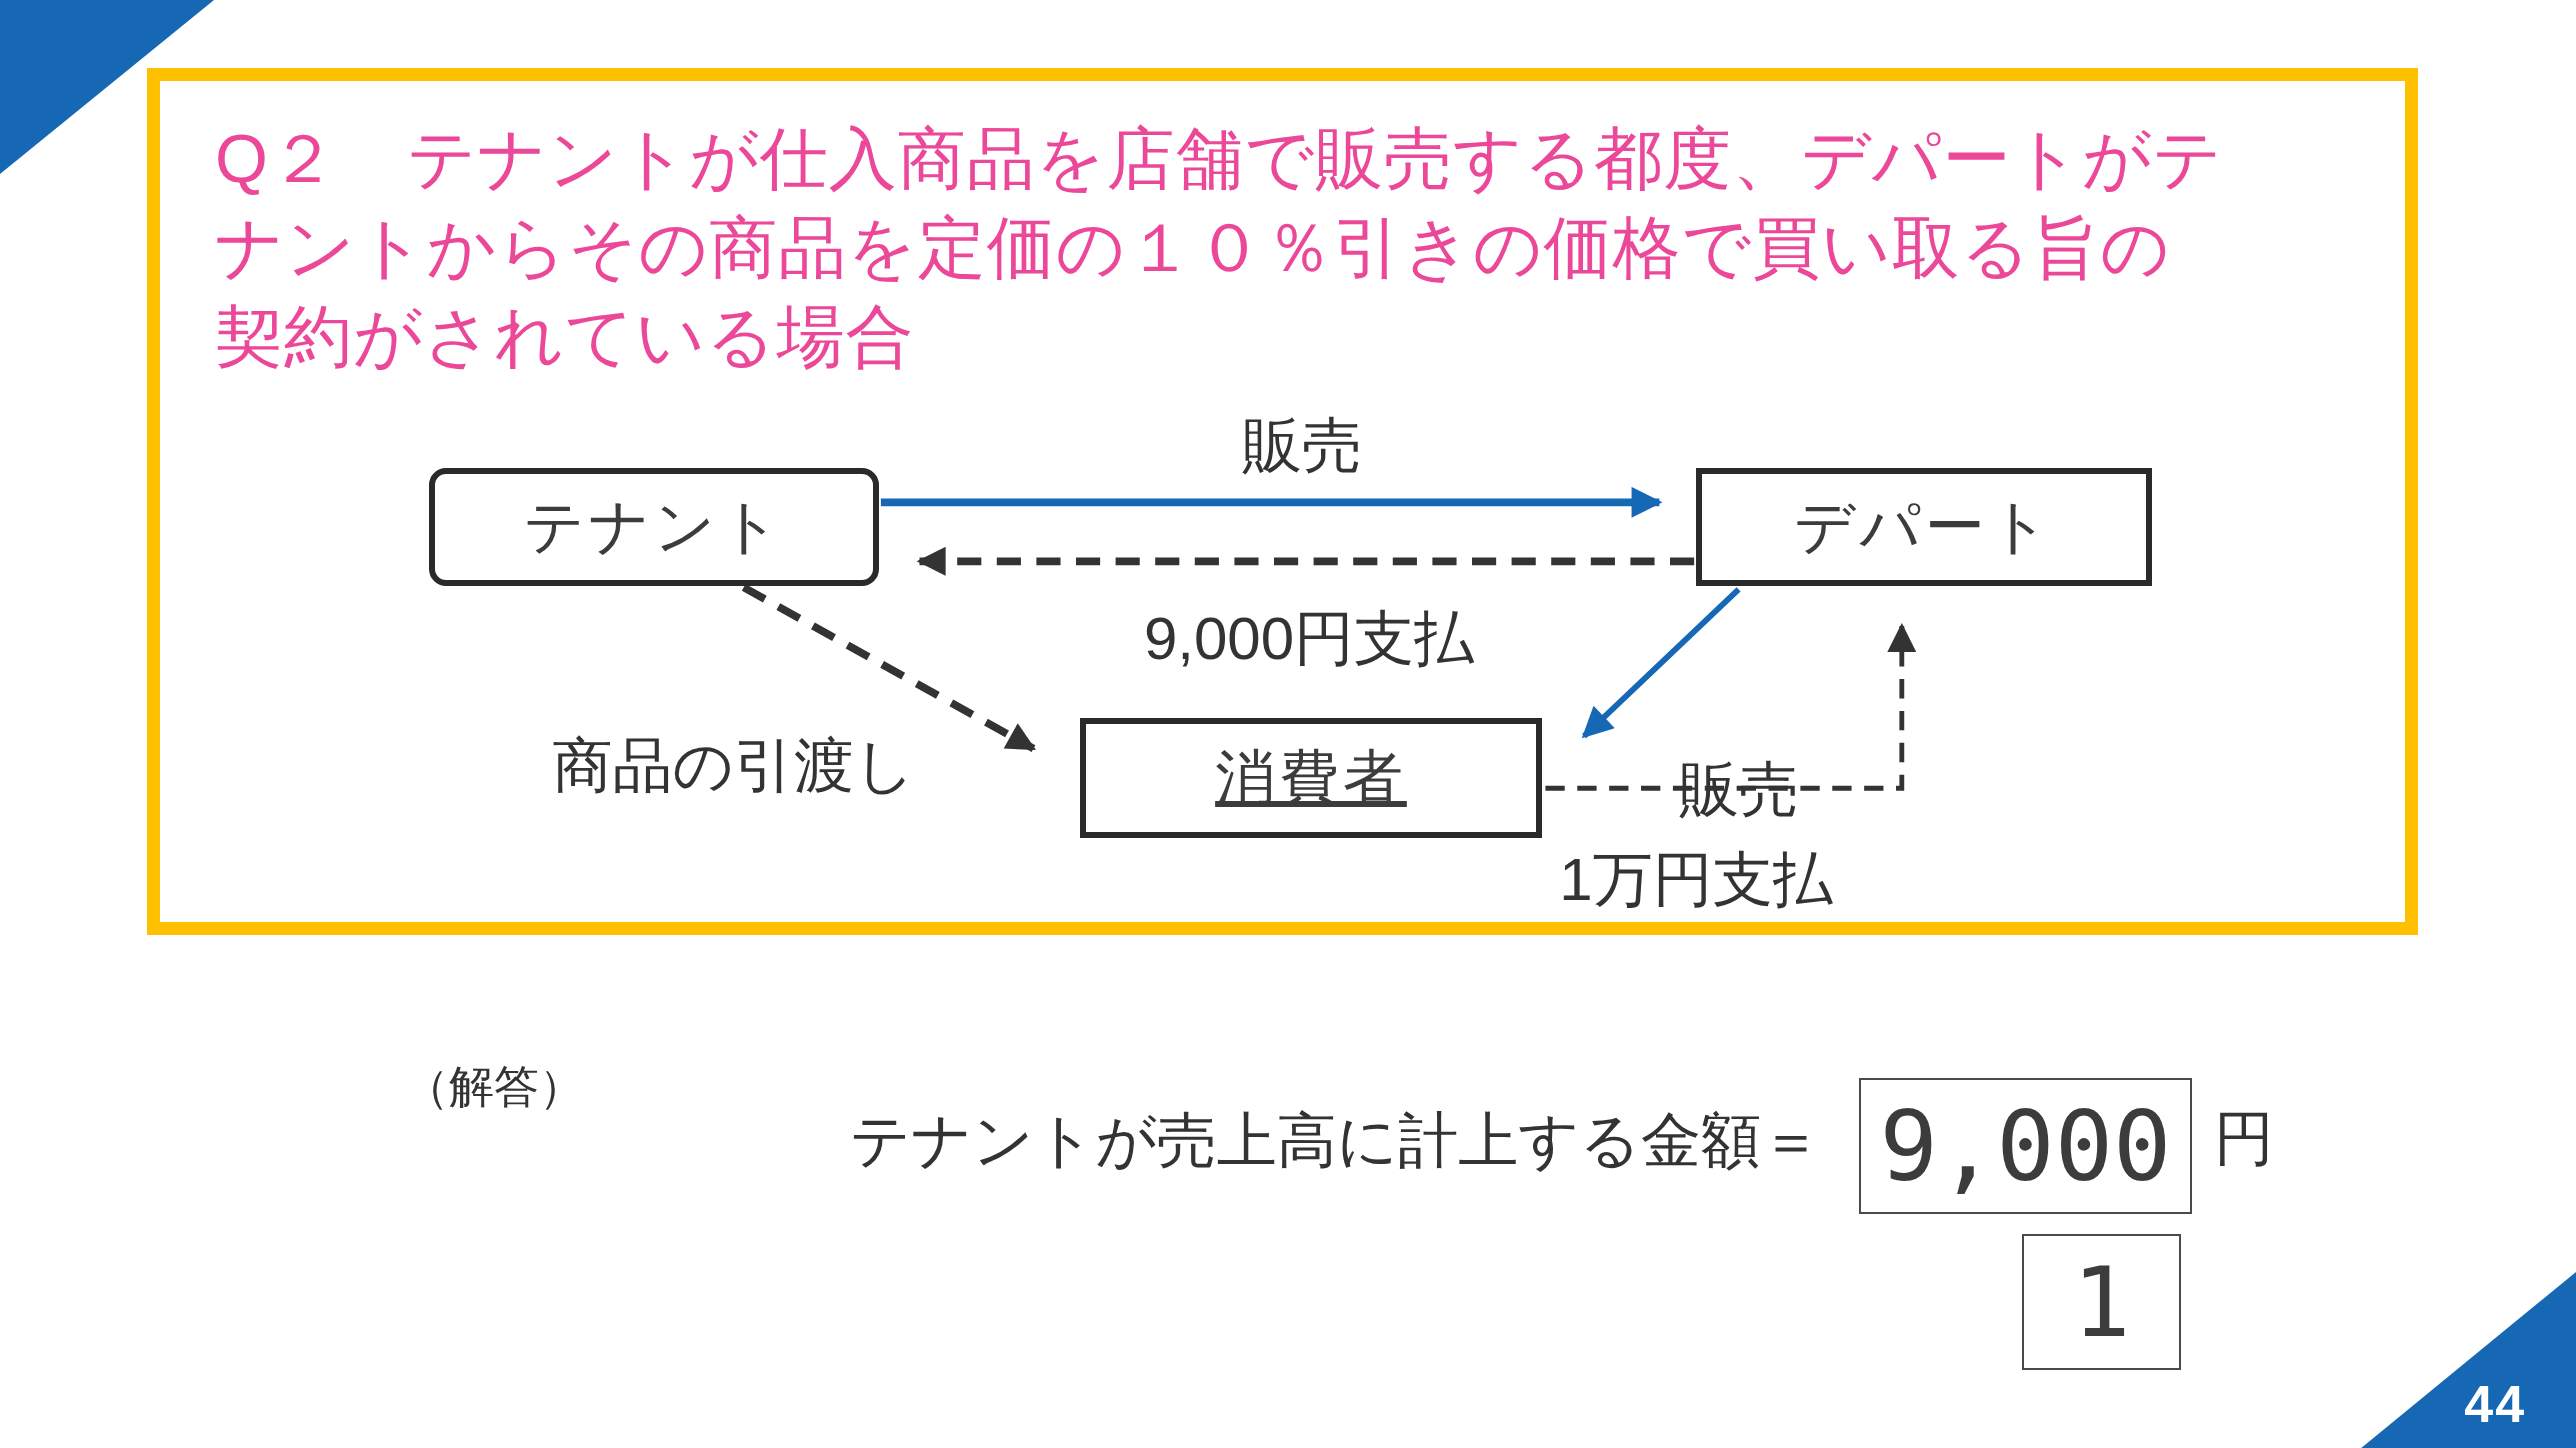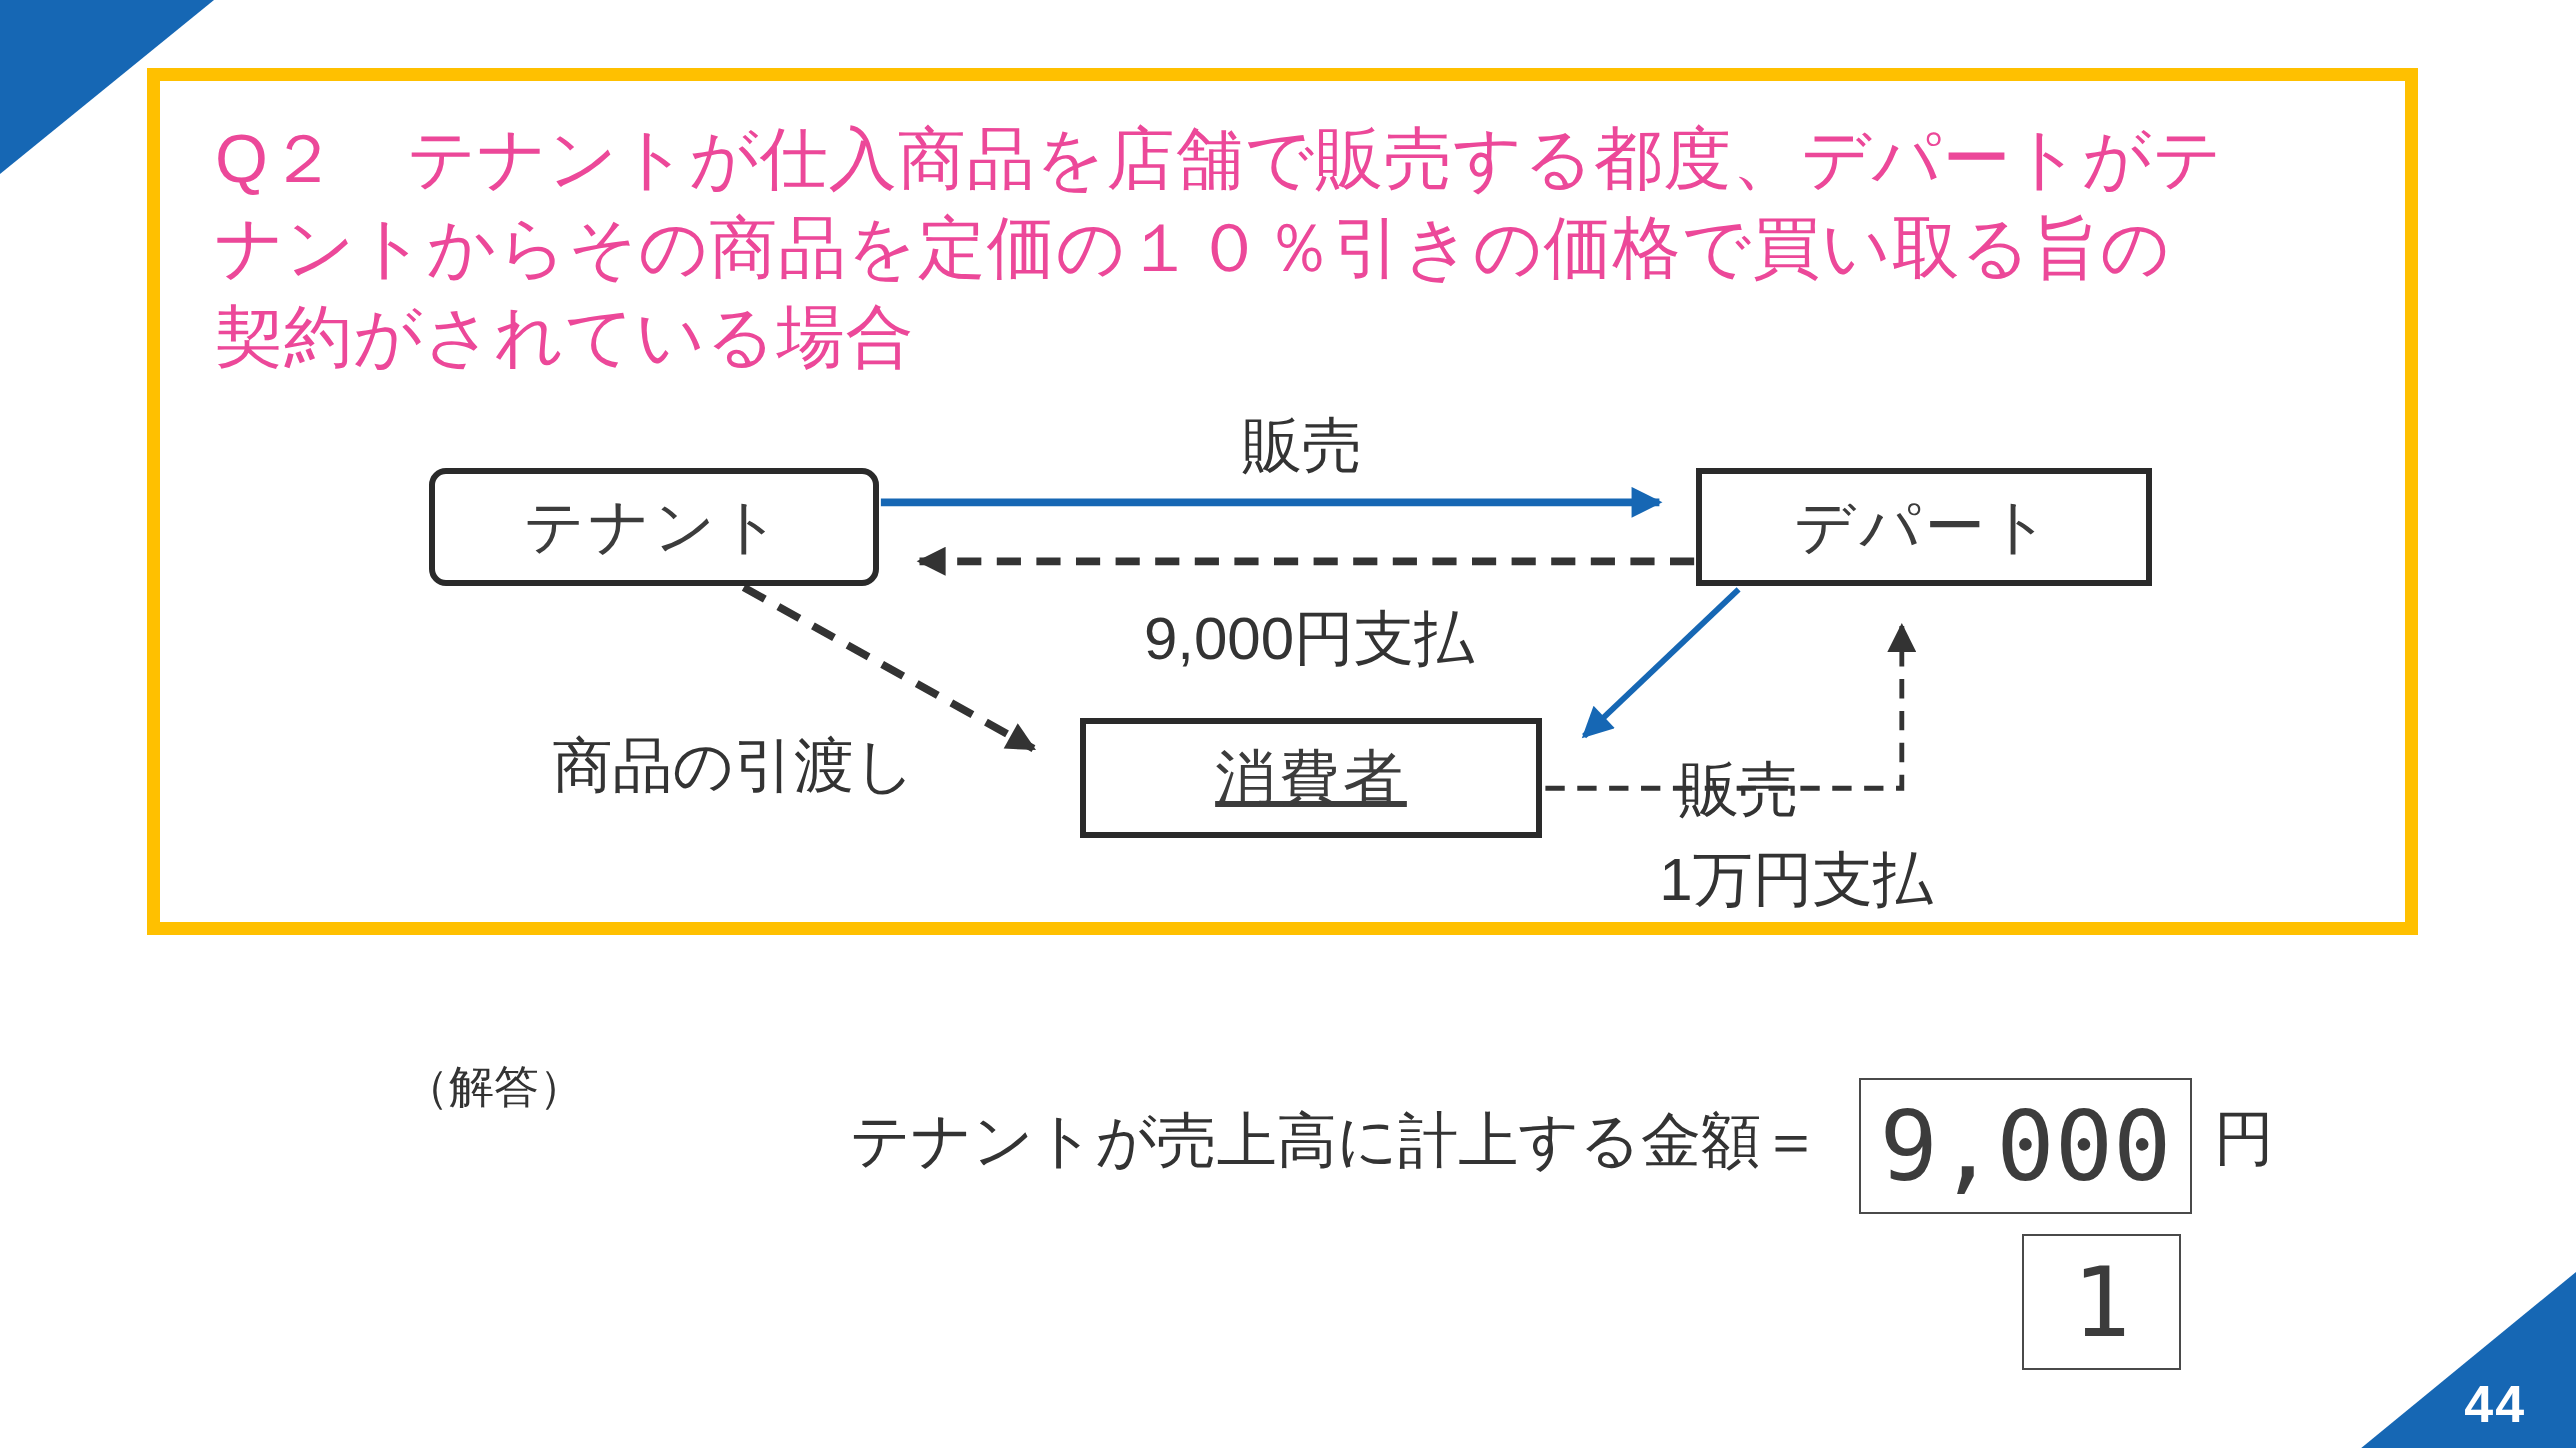--- a/index.html
+++ b/index.html
@@ -47,21 +47,21 @@
 
   
   .lbl{
     position:absolute;font-size:60px;color:#333333;white-space:nowrap;
     transform:translateX(-50%);
   }
   .lbl-hanbai-top{left:1302px;top:406px;}
   .lbl-pay9000{left:1309px;top:599px;}
   .lbl-hikiwatashi{left:734px;top:726px;}
   .lbl-hanbai-right{left:1739px;top:750px;}
-  .lbl-pay10000{left:1796px;top:840px;}
+  .lbl-pay10000{left:1696px;top:840px;}
 
   svg.edges{position:absolute;left:0;top:0;width:2576px;height:1449px;}
 
   
   .kaitou{position:absolute;left:404px;top:1057px;font-size:45px;color:#333333;}
   .ans-label{position:absolute;right:755px;top:1101px;font-size:60px;color:#333333;white-space:nowrap;}
   .cat-label{position:absolute;right:615px;top:1260px;font-size:60px;color:#333333;white-space:nowrap;}
   .valbox{
     position:absolute;background:#ffffff;border:2.9px solid #4a4a4a;box-sizing:border-box;
     display:flex;align-items:center;justify-content:center;

